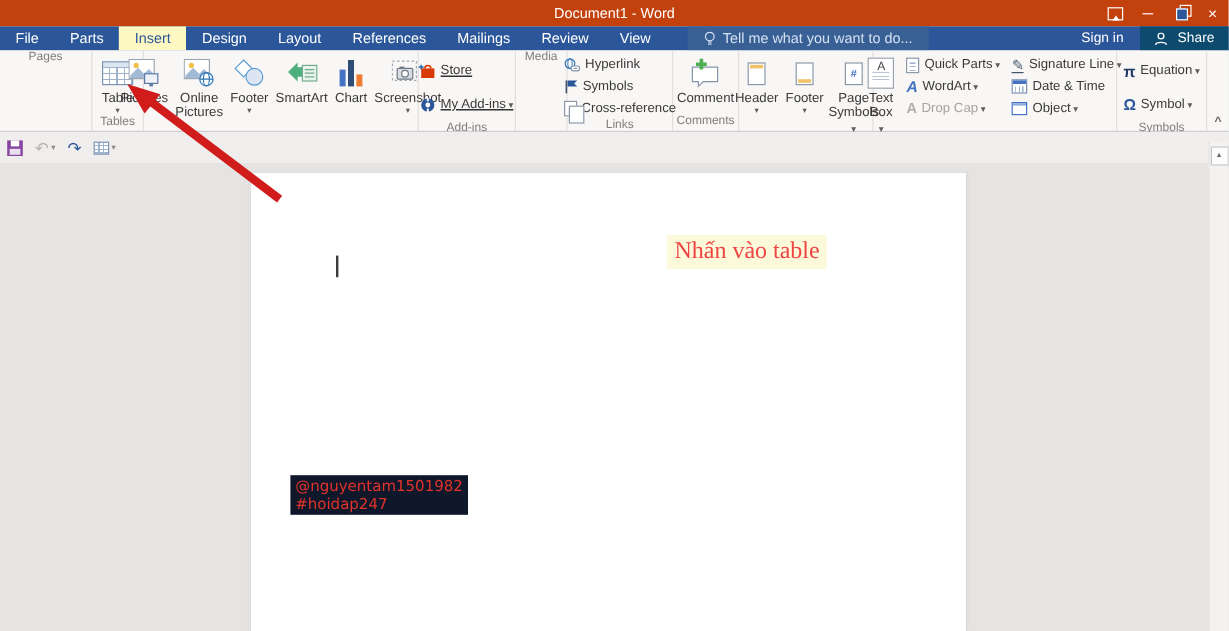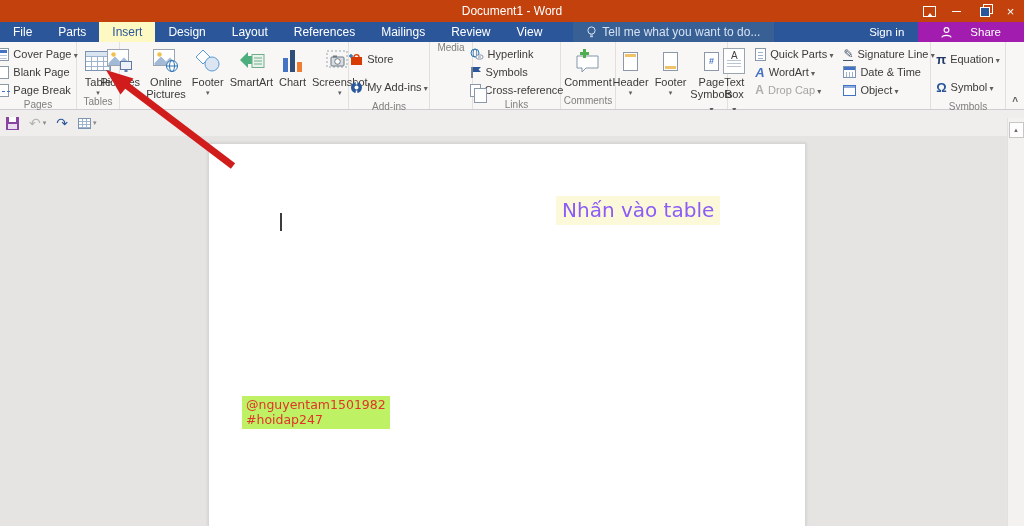--- a/index.html
+++ b/index.html
@@ -20,42 +20,42 @@
   .restore-ic::after { content:""; position:absolute; left:-1px; top:-1px; width:8px; height:8px; background:#2b579a; border:1px solid #fff; }
 
   
   .tabrow { position:absolute; left:0; top:22px; width:1024px; height:20px; background:#2b579a; display:flex; align-items:stretch; font-size:12px; }
   .tab { padding:3px 13px 2px; color:#fff; white-space:nowrap; cursor:default; }
   .tab.active { background:#fef9c3; color:#2b579a; }
   .tellme { display:flex; align-items:center; gap:6px; margin-left:18px; padding:0 14px; color:#d5e1f3; background:#386094; }
   .tellme svg { flex:0 0 auto; }
   .account { position:absolute; right:0; top:0; height:20px; display:flex; align-items:center; }
   .signin { color:#fff; padding:0 14px; font-size:11.5px; }
-  .share { display:flex; align-items:center; gap:18px; color:#fff; background:#a21caf; padding:0 23px; height:20px; font-size:11.5px; }
+  .share { display:flex; align-items:center; gap:8px; color:#fff; background:#0c4a6e; padding:0 12px; height:20px; font-size:11.5px; }
 
   
   .ribbon { position:absolute; left:0; top:42px; width:1024px; height:68px; background:#f8f7f6; border-bottom:1px solid #cfcdd2; display:flex; }
   .group { display:flex; flex-direction:column; border-right:1px solid #e2dfdc; }
   .g-body { flex:1; display:flex; align-items:flex-start; justify-content:center; padding:3px 2px 0; }
   .g-label { height:14px; font-size:10px; color:#807e7c; text-align:center; line-height:12px; }
   .btn-lg { display:flex; flex-direction:column; align-items:center; justify-content:flex-start; padding:2px 3px 0; font-size:11px; color:#3b3a39; line-height:12px; text-align:center; cursor:default; }
   .btn-lg .ic { height:28px; display:flex; align-items:center; justify-content:center; margin-bottom:1px; }
   .btn-lg .lbl { white-space:normal; }
   .dd-below::after { content:"▾"; display:block; font-size:7px; color:#605e5c; line-height:7px; margin-top:1px; }
   .dd-inline::after { content:" ▾"; font-size:8px; color:#605e5c; }
   .btn-sm { display:flex; align-items:center; gap:4px; font-size:11px; color:#3b3a39; height:18px; padding:0 3px; white-space:nowrap; cursor:default; }
   .col { display:flex; flex-direction:column; }
   .col.spread { justify-content:space-around; height:56px; }
   .disabled { color:#a6a4a2 !important; }
 
   
   .g-pages  { width:77px; }
   .g-tables { width:43px;align-items:center; }
   .g-illus  { width:229px; }
-  .g-addins { width:81px; }
+  .g-addins { width:81px;text-decoration:underline; }
   .g-media  { width:43px; }
   .g-links  { width:88px; }
   .g-comments { width:55px; }
   .g-hf     { width:112px; }
   .g-text   { width:203px; }
   .g-symbols{ width:75px; }
   .collapse-btn { position:absolute; right:6px; bottom:2px; font-size:10px; color:#605e5c; font-weight:bold; }
 
   
   .pg { width:11px; height:13px; background:#fff; border:1px solid #8a98a8; position:relative; flex:0 0 auto; }
@@ -174,36 +174,20 @@
             <path d="M1 10.5 C1 7.6 10 7.6 10 10.5" fill="none" stroke="#fff" stroke-width="1.1"></path>
           </svg>
         <span>Share</span>
       </div>
     </div>
   </div>
 
   <div class="ribbon">
 
     <div class="group g-pages">
-      <div class="g-body">
-          <div class="col">
-        <div class="btn-sm">
-              <span class="pg pg-cover"></span>
-              <span class="dd-inline">Cover Page</span>
-            </div>
-        <div class="btn-sm">
-              <span class="pg"></span>
-              <span>Blank Page</span>
-            </div>
-        <div class="btn-sm">
-              <span class="pg pg-break"></span>
-              <span>Page Break</span>
-            </div>
-      </div>
-        </div>
       <div class="g-label">Pages</div>
     </div>
 
     <div class="group g-tables">
       <div class="g-body">
         <div class="btn-lg">
           <span class="ic">
               <span class="table-ic"></span>
             </span>
           <span class="lbl dd-below">Table</span>
@@ -452,22 +436,22 @@
       </div>
     <div class="qat-btn">
         <span class="mini-table"></span>
         <span class="tiny-dd">▾</span>
       </div>
   </div>
 
   <div class="docarea">
     <div class="pagepaper">
       <div class="cursor"></div>
-      <div class="callout" style="color:#8b5cf6; background:#fcf8da;">Nhấn vào table</div>
-      <div class="credits" style="color:#e0332a; background:#bef264;">
+      <div class="callout" style="color:#ef4444; background:#fcf8da;font-family:Liberation Serif, serif;">Nhấn vào table</div>
+      <div class="credits" style="color:#e0332a; background:#0f172a;">
         <div>@nguyentam1501982</div>
         <div>#hoidap247</div>
       </div>
     </div>
   </div>
 
   <div class="scrollbar">
     <div class="scroll-up">
         <span>▲</span>
       </div>

